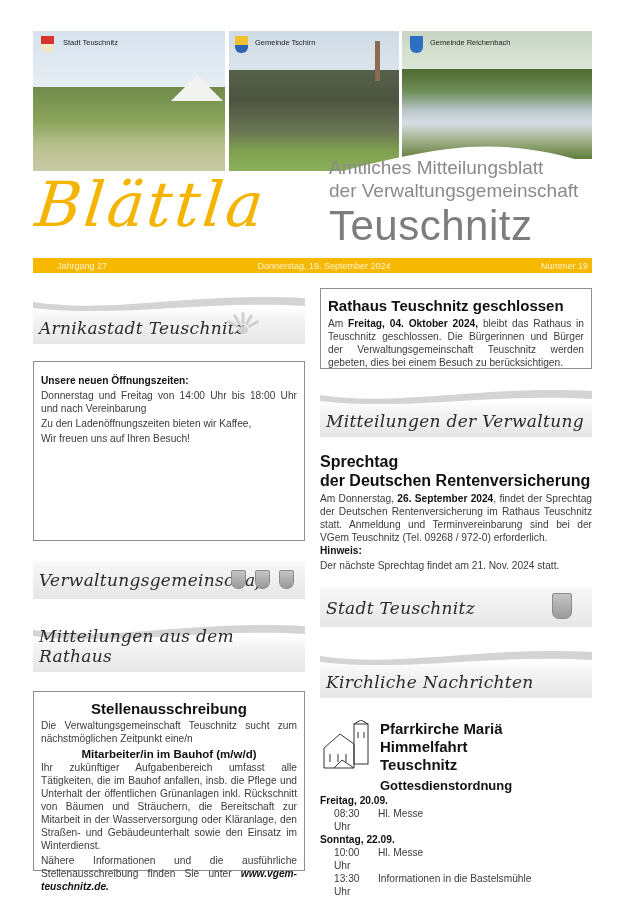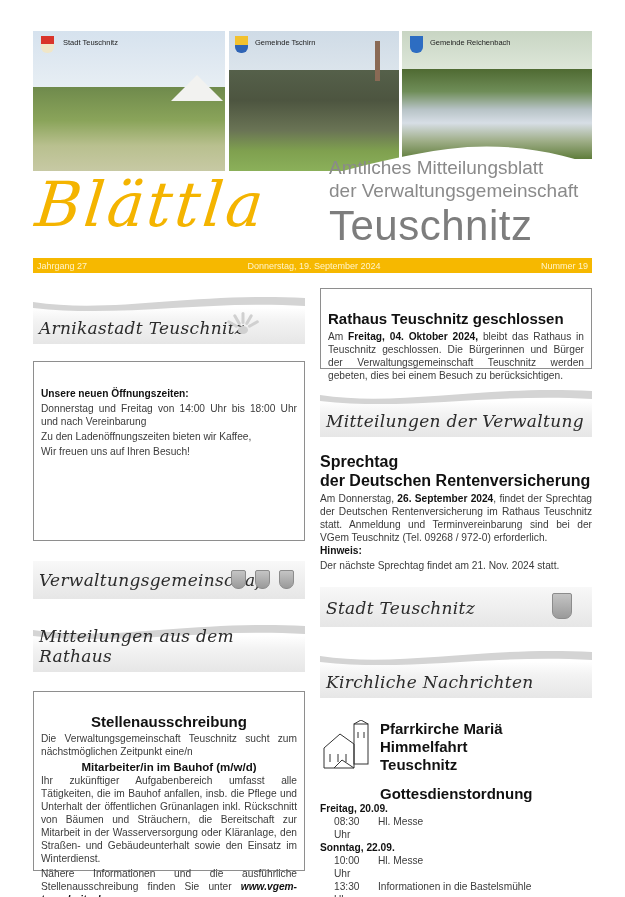--- a/index.html
+++ b/index.html
@@ -33,34 +33,34 @@
 
   
   .logo { position: absolute; left: 36px; top: 168px; font-family: "DejaVu Serif", serif; font-style: italic;
           font-size: 62px; color: #f4b400; letter-spacing: 3px; font-weight: normal; transform: skewX(-6deg); }
   .sub1, .sub2 { position: absolute; left: 329px; font-size: 19px; color: #8a8a8a; }
   .sub1 { top: 157px; }
   .sub2 { top: 180px; }
   .town { position: absolute; left: 329px; top: 202px; font-size: 42px; color: #7d7d7d; letter-spacing: 0.5px; }
   .ribbon { position: absolute; left: 33px; top: 258px; width: 559px; height: 15px; background: #f6b800;
             color: #fbe7a6; font-size: 9px; display: flex; align-items: center; justify-content: space-between; padding: 0 4px; }
-  .ribbon span { color: #fff4c9; }
+  .ribbon span { color: #fff4c9; margin-left: 20px; }
 
   
   .banner { position: absolute; height: 38px; background: linear-gradient(#f8f8f8, #e6e6e6); overflow: hidden; }
   .banner.wave { height: 52px; background: linear-gradient(#ffffff 30%, #f3f3f3 55%, #e6e6e6); }
   .banner svg.w { position: absolute; left: 0; top: 0; width: 100%; height: 22px; }
   .banner .script { position: absolute; left: 6px; bottom: 6px; font-family: "DejaVu Serif", serif; font-style: italic;
                     font-size: 17px; color: #2b2b2b; letter-spacing: 0.3px; }
   .banner .deco { position: absolute; }
   .mini-crest { position: absolute; width: 15px; height: 19px; border-radius: 2px 2px 7px 7px;
                 background: linear-gradient(#c4c4c4, #9a9a9a); border: 1px solid #8c8c8c; }
 
   
-  .box { position: absolute; border: 1px solid #8e8e8e; padding: 21px 7px; font-size: 10.2px; line-height: 13px; color: #3b3b3b; }
+  .box { position: absolute; border: 1px solid #8e8e8e; padding: 8px 7px; font-size: 10.2px; line-height: 13px; color: #3b3b3b; }
   .box h2 { font-size: 15px; line-height: 17px; color: #111; font-weight: bold; }
   .box b, .box .strong { color: #111; }
   .j { text-align: justify; }
   .center { text-align: center; }
 
   .plain { position: absolute; font-size: 10.2px; line-height: 13px; color: #3b3b3b; }
   .plain h2 { font-size: 16px; line-height: 19px; color: #111; font-weight: bold; }
   .plain b { color: #111; }
 
   .svc-row { display: flex; }
@@ -201,21 +201,21 @@
       <path d="M4,28 L20,14 L34,24 L34,48 L4,48 Z"></path>
       <line x1="10" y1="34" x2="10" y2="42"></line>
         <line x1="18" y1="34" x2="18" y2="42"></line>
         <line x1="26" y1="34" x2="26" y2="42"></line>
       <path d="M14,48 L22,40 L34,48"></path>
     </g>
   </svg>
   <div style="padding-left:60px;">
     <h2 style="font-size:15px; line-height:18px;">Pfarrkirche Mariä Himmelfahrt</h2>
     <h2 style="font-size:15px; line-height:18px;">Teuschnitz</h2>
-    <div style="margin-top:13px; font-weight:bold; font-size:15px; color:#111;">Gottesdienstordnung</div>
+    <div style="margin-top:5px; font-weight:bold; font-size:13px; color:#111;">Gottesdienstordnung</div>
   </div>
   <div style="margin-top:2px;">
     <div style="font-weight:bold; color:#111;">Freitag, 20.09.</div>
     <div class="svc-row">
       <span class="t">08:30 Uhr</span>
       <span>Hl. Messe</span>
     </div>
     <div style="font-weight:bold; color:#111;">Sonntag, 22.09.</div>
     <div class="svc-row">
       <span class="t">10:00 Uhr</span>

